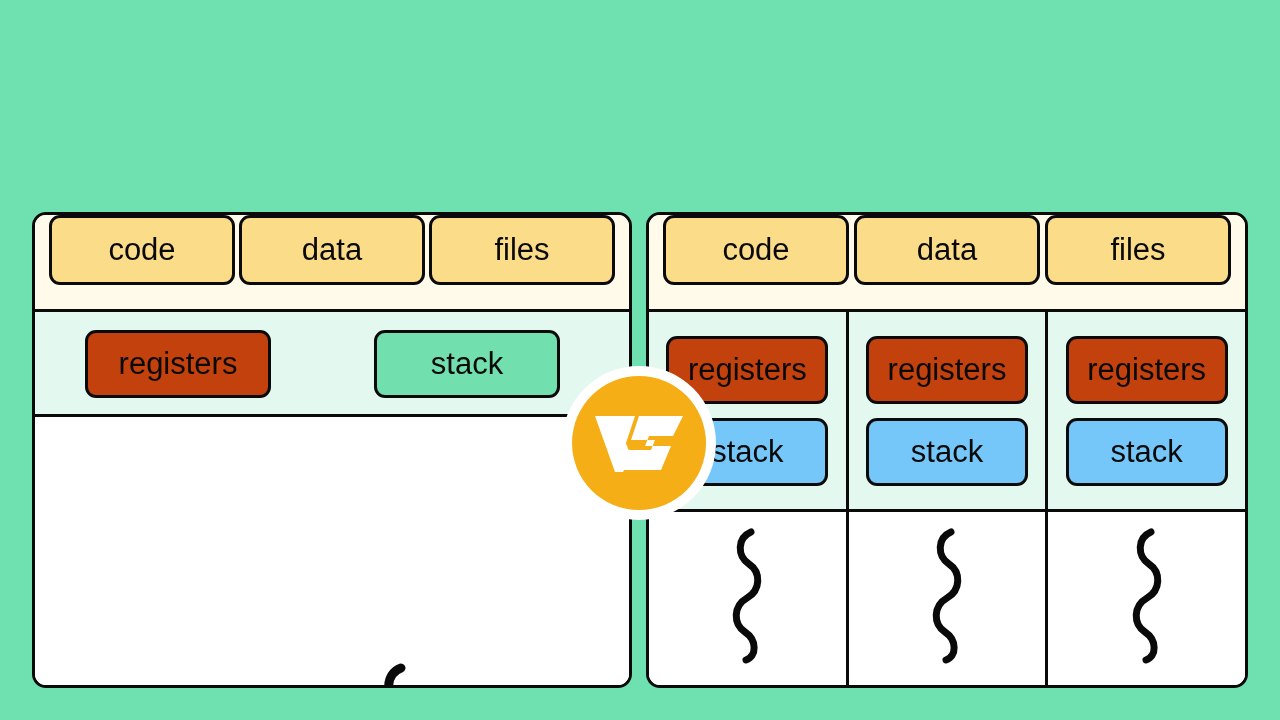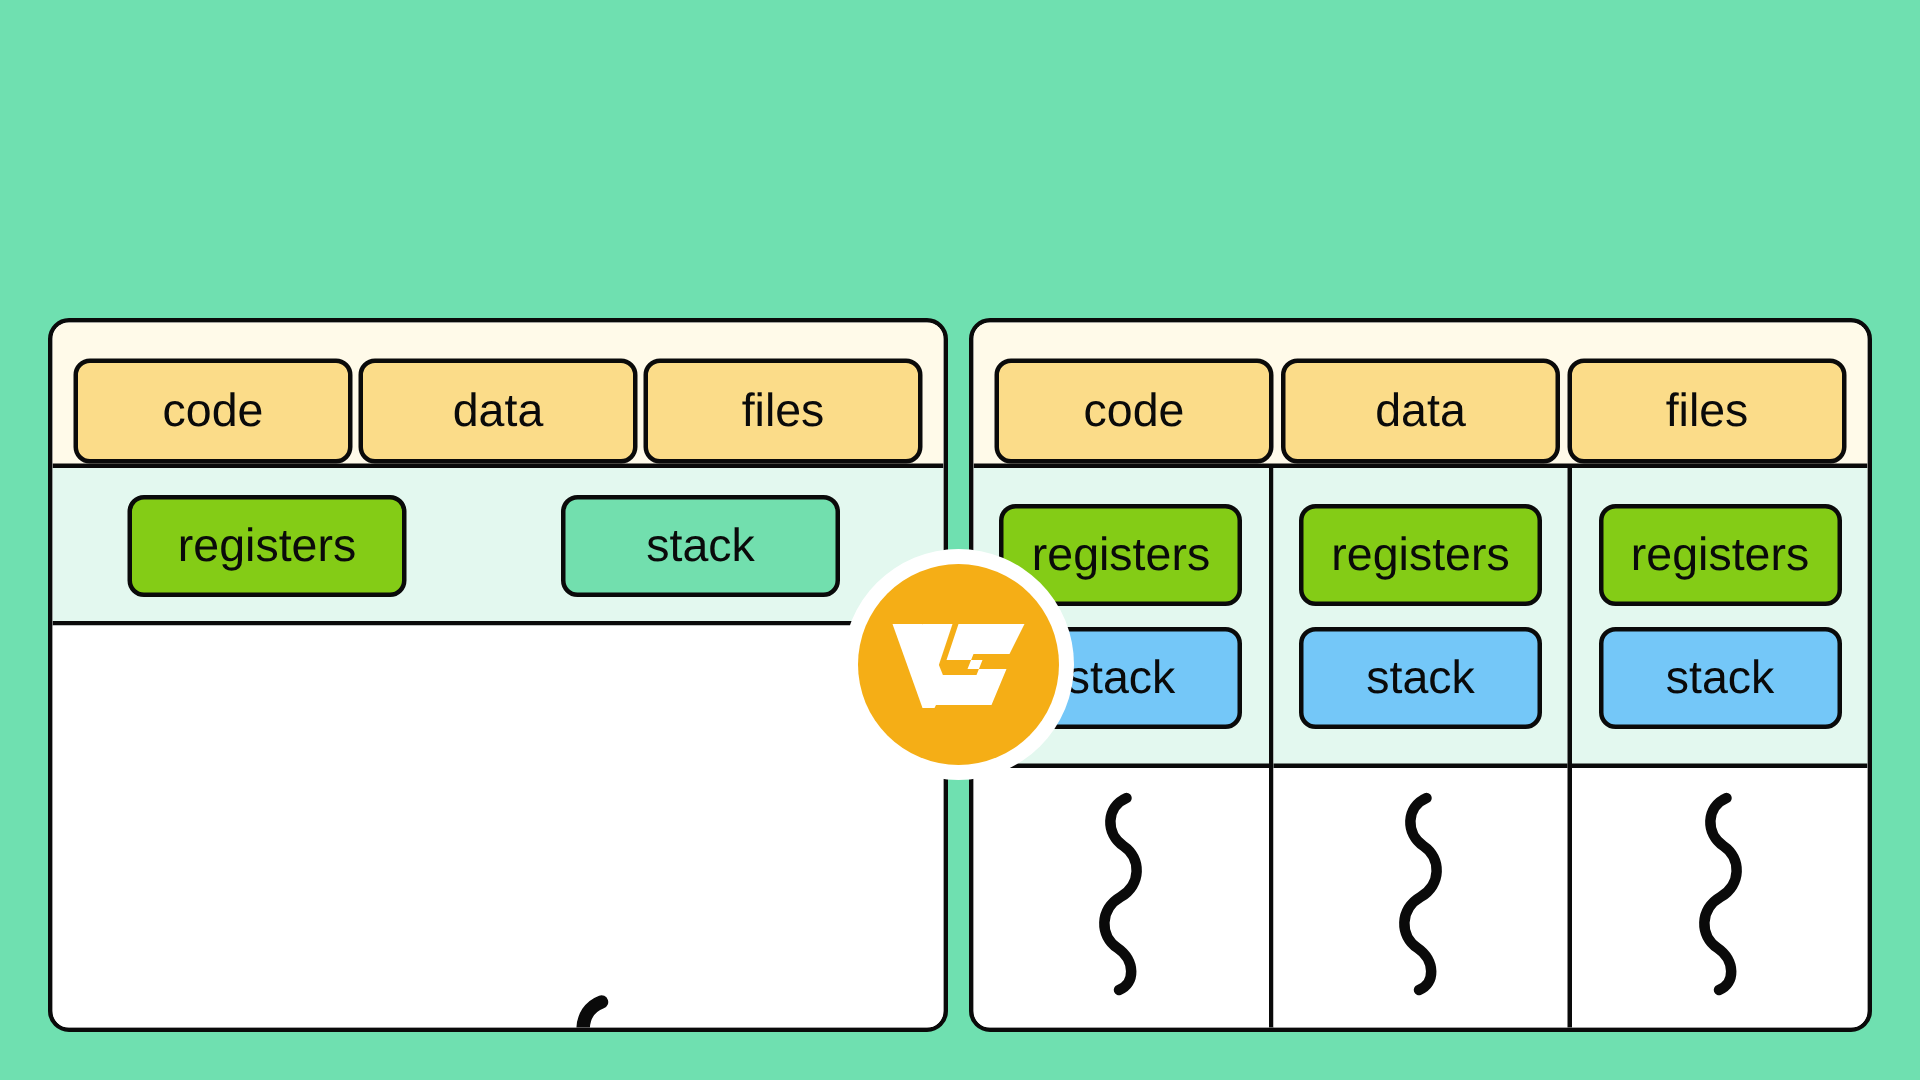--- a/index.html
+++ b/index.html
@@ -76,42 +76,42 @@
   .shared-row {
     position: absolute;
     left: 0;
     top: 0;
     right: 0;
     height: 97px;
     background: #FFFAE9;
     border-bottom: 3px solid #0A0A0A;
     box-sizing: border-box;
     display: flex;
-    align-items: flex-end;
+    align-items: flex-start;
     justify-content: space-between;
     padding: 0 14px;
   }
   .pill {
     box-sizing: border-box;
     border: 3px solid #0A0A0A;
     border-radius: 11px;
     display: flex;
     align-items: center;
     justify-content: center;
     font-size: 31px;
     color: #0A0A0A;
     font-family: "Liberation Sans", sans-serif;
   }
   .pill-shared {
     background: #FBDC89;
     width: 186px;
     height: 70px;
   }
   .pill-registers {
-    background: #84cc16;
+    background: #c2410c;
   }
   .pill-stack-green {
     background: #72DFAE;
   }
   .pill-stack-blue {
     background: #74C7F8;
   }
 
   
   #process-resources {

